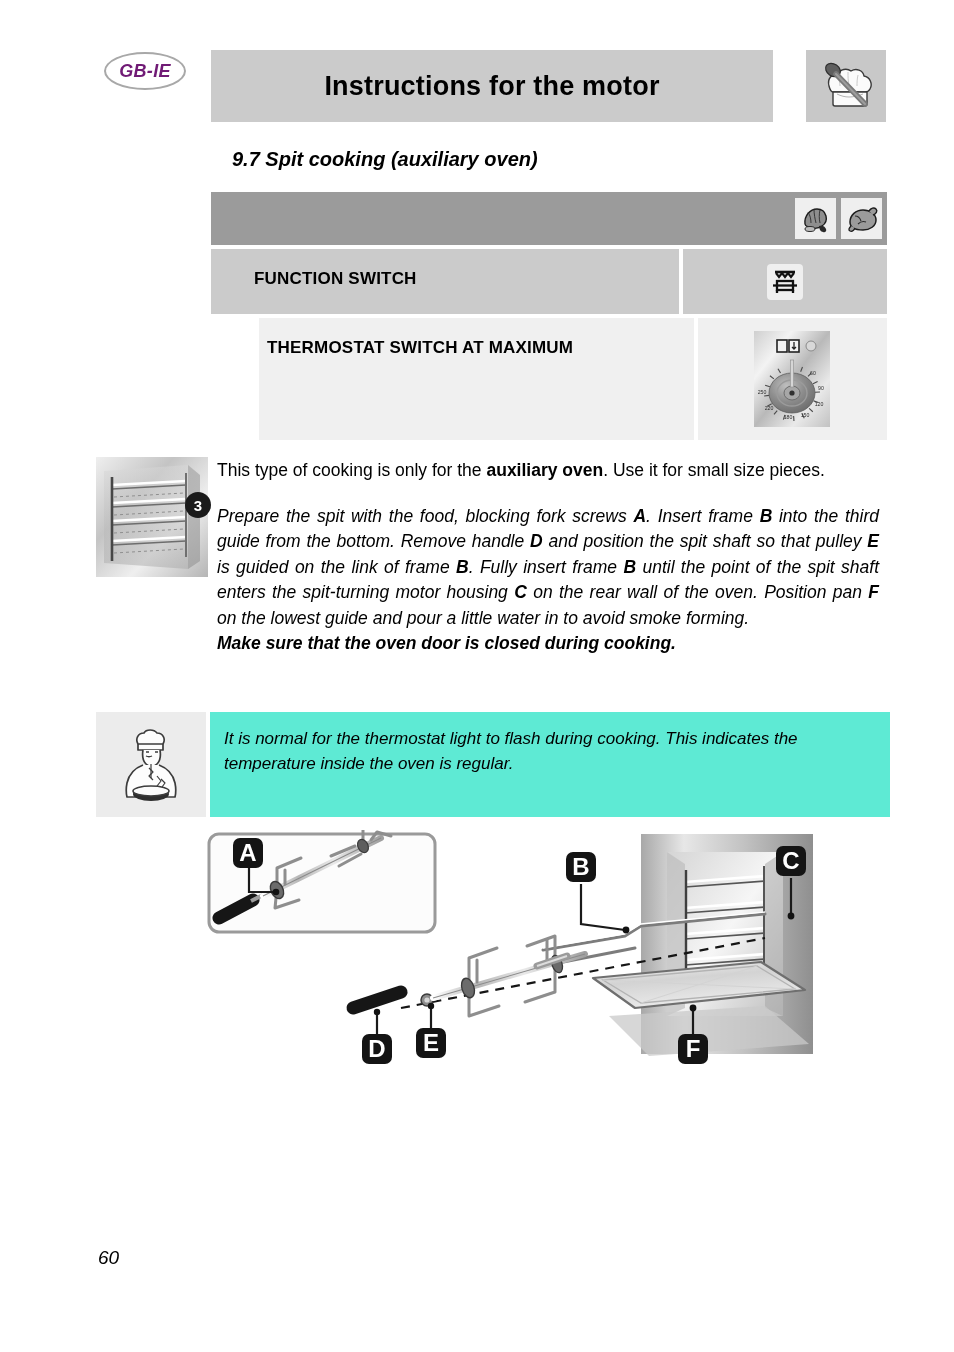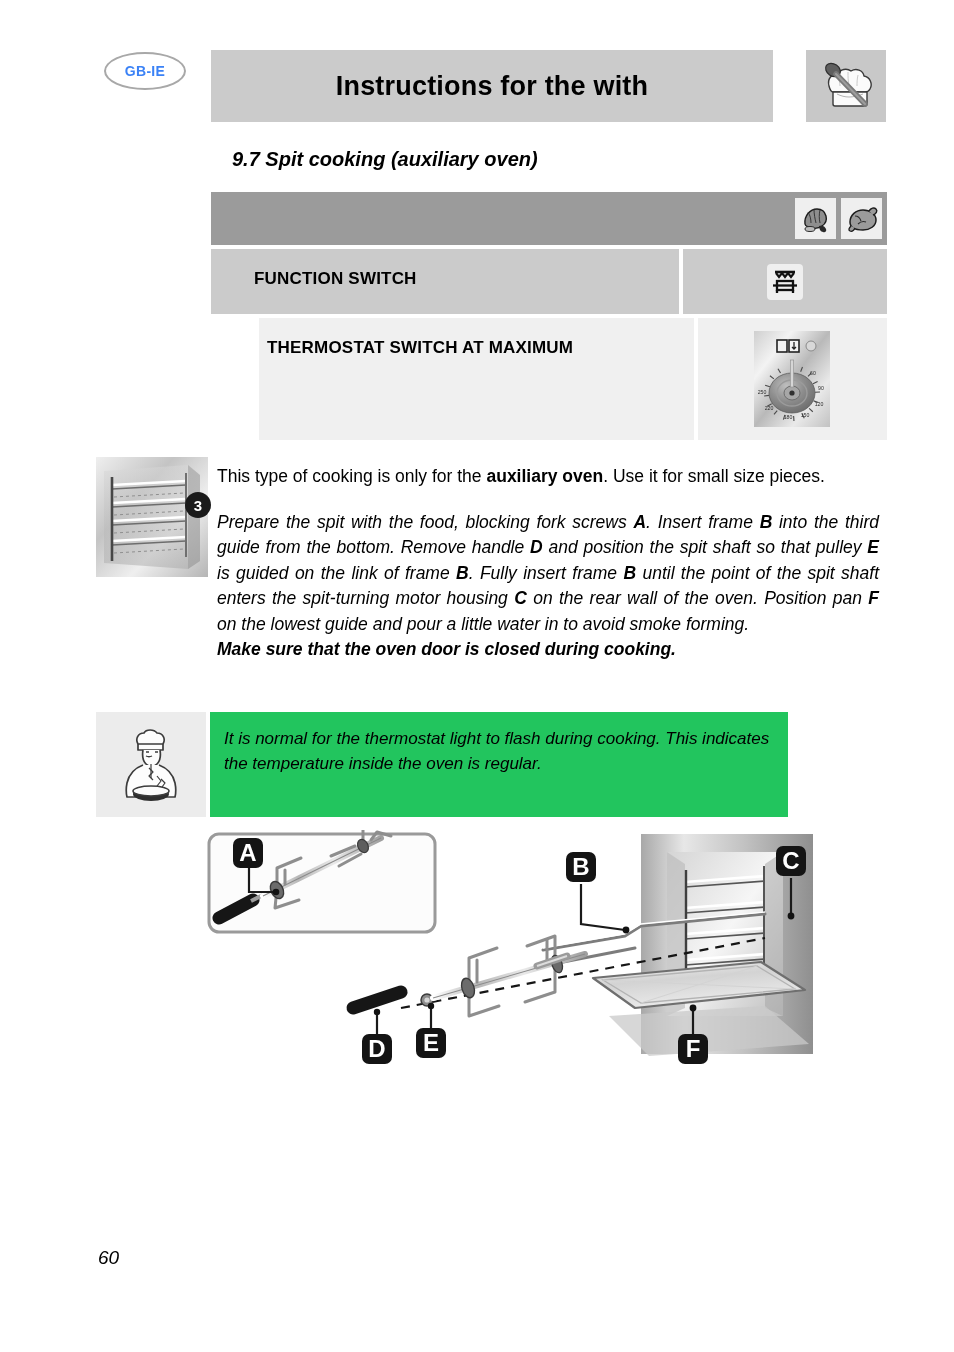--- a/index.html
+++ b/index.html
@@ -7,21 +7,21 @@
     width:954px;height:1352px;position:relative;overflow:hidden;
     font-family:"Liberation Sans", sans-serif;color:#000;
   }
   
   #lang-badge{
     position:absolute;left:104px;top:52px;width:78px;height:34px;
     border:2px solid #a8a8a8;border-radius:50%;
     display:flex;align-items:center;justify-content:center;
   }
   #lang-badge span{
-    font-size:14px;font-weight:bold;color:#3b82f6;letter-spacing:.3px;
+    font-size:18px;font-weight:bold;color:#701a75;letter-spacing:.3px;font-style:italic;
   }
   #header-bar{
     position:absolute;left:211px;top:50px;width:562px;height:72px;
     background:#cbcbcb;display:flex;align-items:center;justify-content:center;
   }
   #header-bar .title{font-size:27px;font-weight:bold;letter-spacing:.2px;}
   #header-icon{
     position:absolute;left:806px;top:50px;width:80px;height:72px;
     background:#c8c8c8;display:flex;align-items:center;justify-content:center;
   }
@@ -60,35 +60,35 @@
     position:absolute;left:96px;top:457px;width:112px;height:120px;
   }
   #badge-3{
     position:absolute;left:185px;top:492px;width:26px;height:26px;border-radius:50%;
     background:#1a1a1a;color:#fff;font-size:15px;font-weight:bold;
     display:flex;align-items:center;justify-content:center;
   }
   
   #body-text{
     position:absolute;left:217px;top:458px;width:662px;
-    font-size:17.5px;line-height:25.5px;text-align:justify;margin-top:6px;
+    font-size:17.5px;line-height:25.5px;text-align:justify;
   }
   #body-text p{margin:0 0 20px 0;}
   #body-text p:last-child{margin-bottom:0;font-style:italic;}
   #body-text b{font-weight:bold;}
   
   #note{
     position:absolute;left:96px;top:712px;width:791px;height:105px;
   }
   #note-icon-box{
     position:absolute;left:0;top:0;width:110px;height:105px;background:#ececec;
     display:flex;align-items:center;justify-content:center;
   }
   #note-body{
-    position:absolute;left:114px;top:0;width:578px;height:105px;background:#22c55e;
+    position:absolute;left:114px;top:0;width:680px;height:105px;background:#5eead4;
     box-sizing:border-box;padding:14px 16px 0 14px;
   }
   #note-body .txt{
     font-size:17px;line-height:25px;font-style:italic;display:block;
   }
   
   #diagram{position:absolute;left:205px;top:830px;width:640px;height:270px;}
   
   #page-number{
     position:absolute;left:98px;top:1247px;
@@ -97,21 +97,21 @@
   .lbl-badge text{font-family:"Liberation Sans", sans-serif;}
 </style>
 </head>
 <body>
 
 <div id="lang-badge">
   <span>GB-IE</span>
 </div>
 
 <div id="header-bar">
-  <div class="title">Instructions for the with</div>
+  <div class="title">Instructions for the motor</div>
 </div>
 
 <div id="header-icon">
   <svg width="62" height="56" viewBox="0 0 62 56">
     <g>
       <path d="M14 28c-2-7 3-13 9-12 2-5 9-6 13-3 5-3 12-1 13 5 6 1 9 8 6 13-1 2-3 3-5 3H18c-2 0-3-2-4-6z" fill="#fbfbfb" stroke="#3a3a3a" stroke-width="1.4"></path>
       <path d="M18 34h34v12c0 1-1 2-2 2H20c-1 0-2-1-2-2V34z" fill="#fbfbfb" stroke="#3a3a3a" stroke-width="1.4"></path>
       <path d="M22 36c4 2 8 3 12 3s9-1 14-3" fill="none" stroke="#b4b4b4" stroke-width="1"></path>
       <path d="M23 18c1 4 2 7 2 10M33 14c0 5 0 9 1 13M43 17c-1 4-1 8-1 11" fill="none" stroke="#c9c9c9" stroke-width="1"></path>
       <ellipse cx="18" cy="12" rx="8" ry="6" transform="rotate(35 18 12)" fill="#5f5f5f" stroke="#2e2e2e" stroke-width="1.2"></ellipse>

